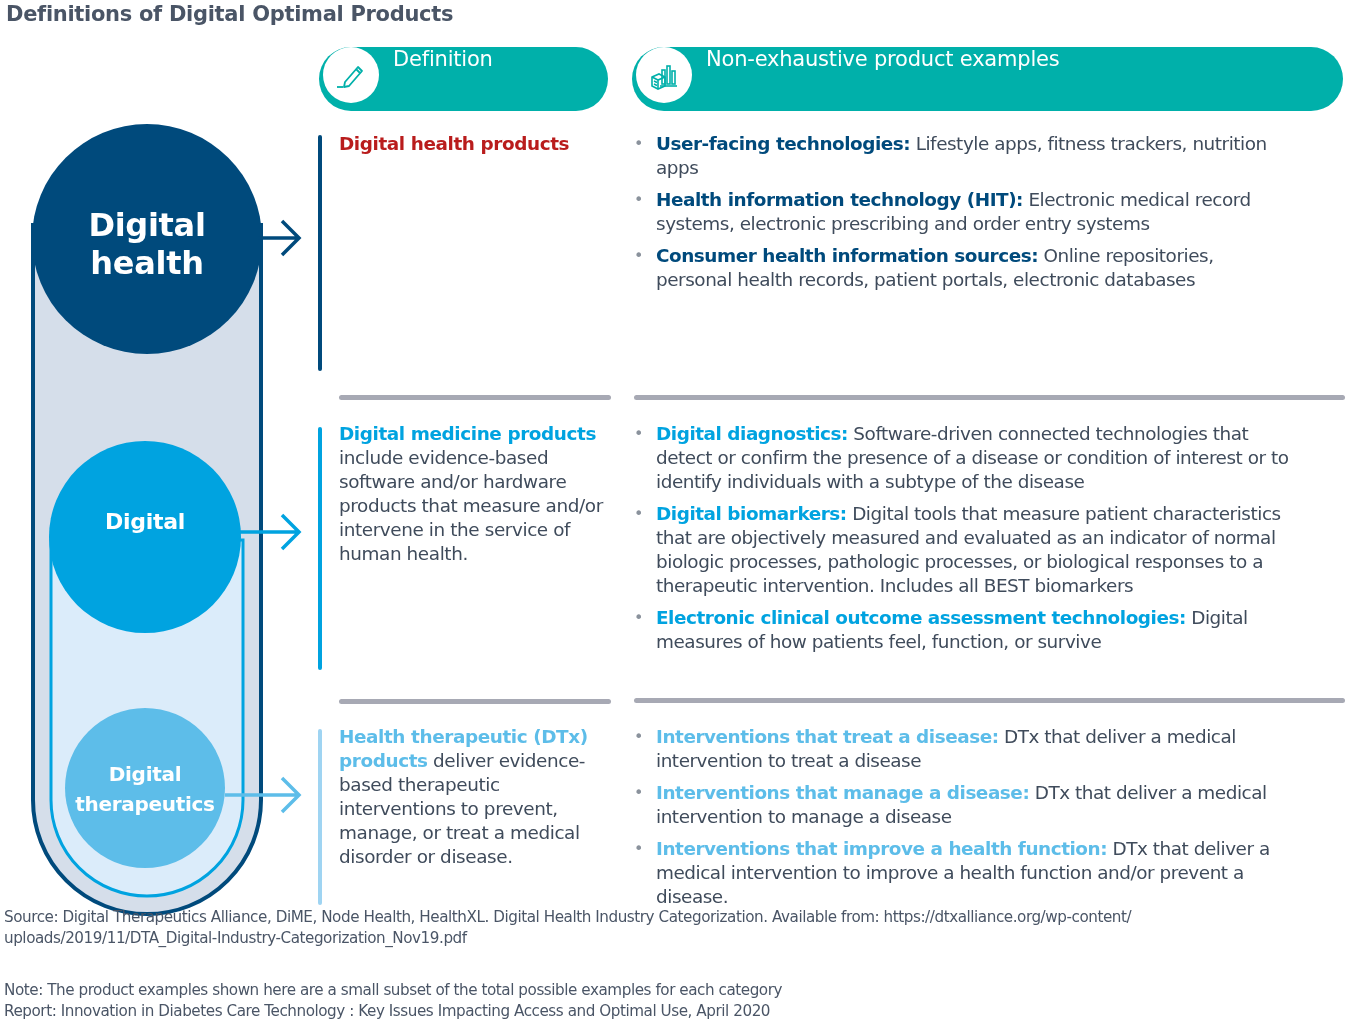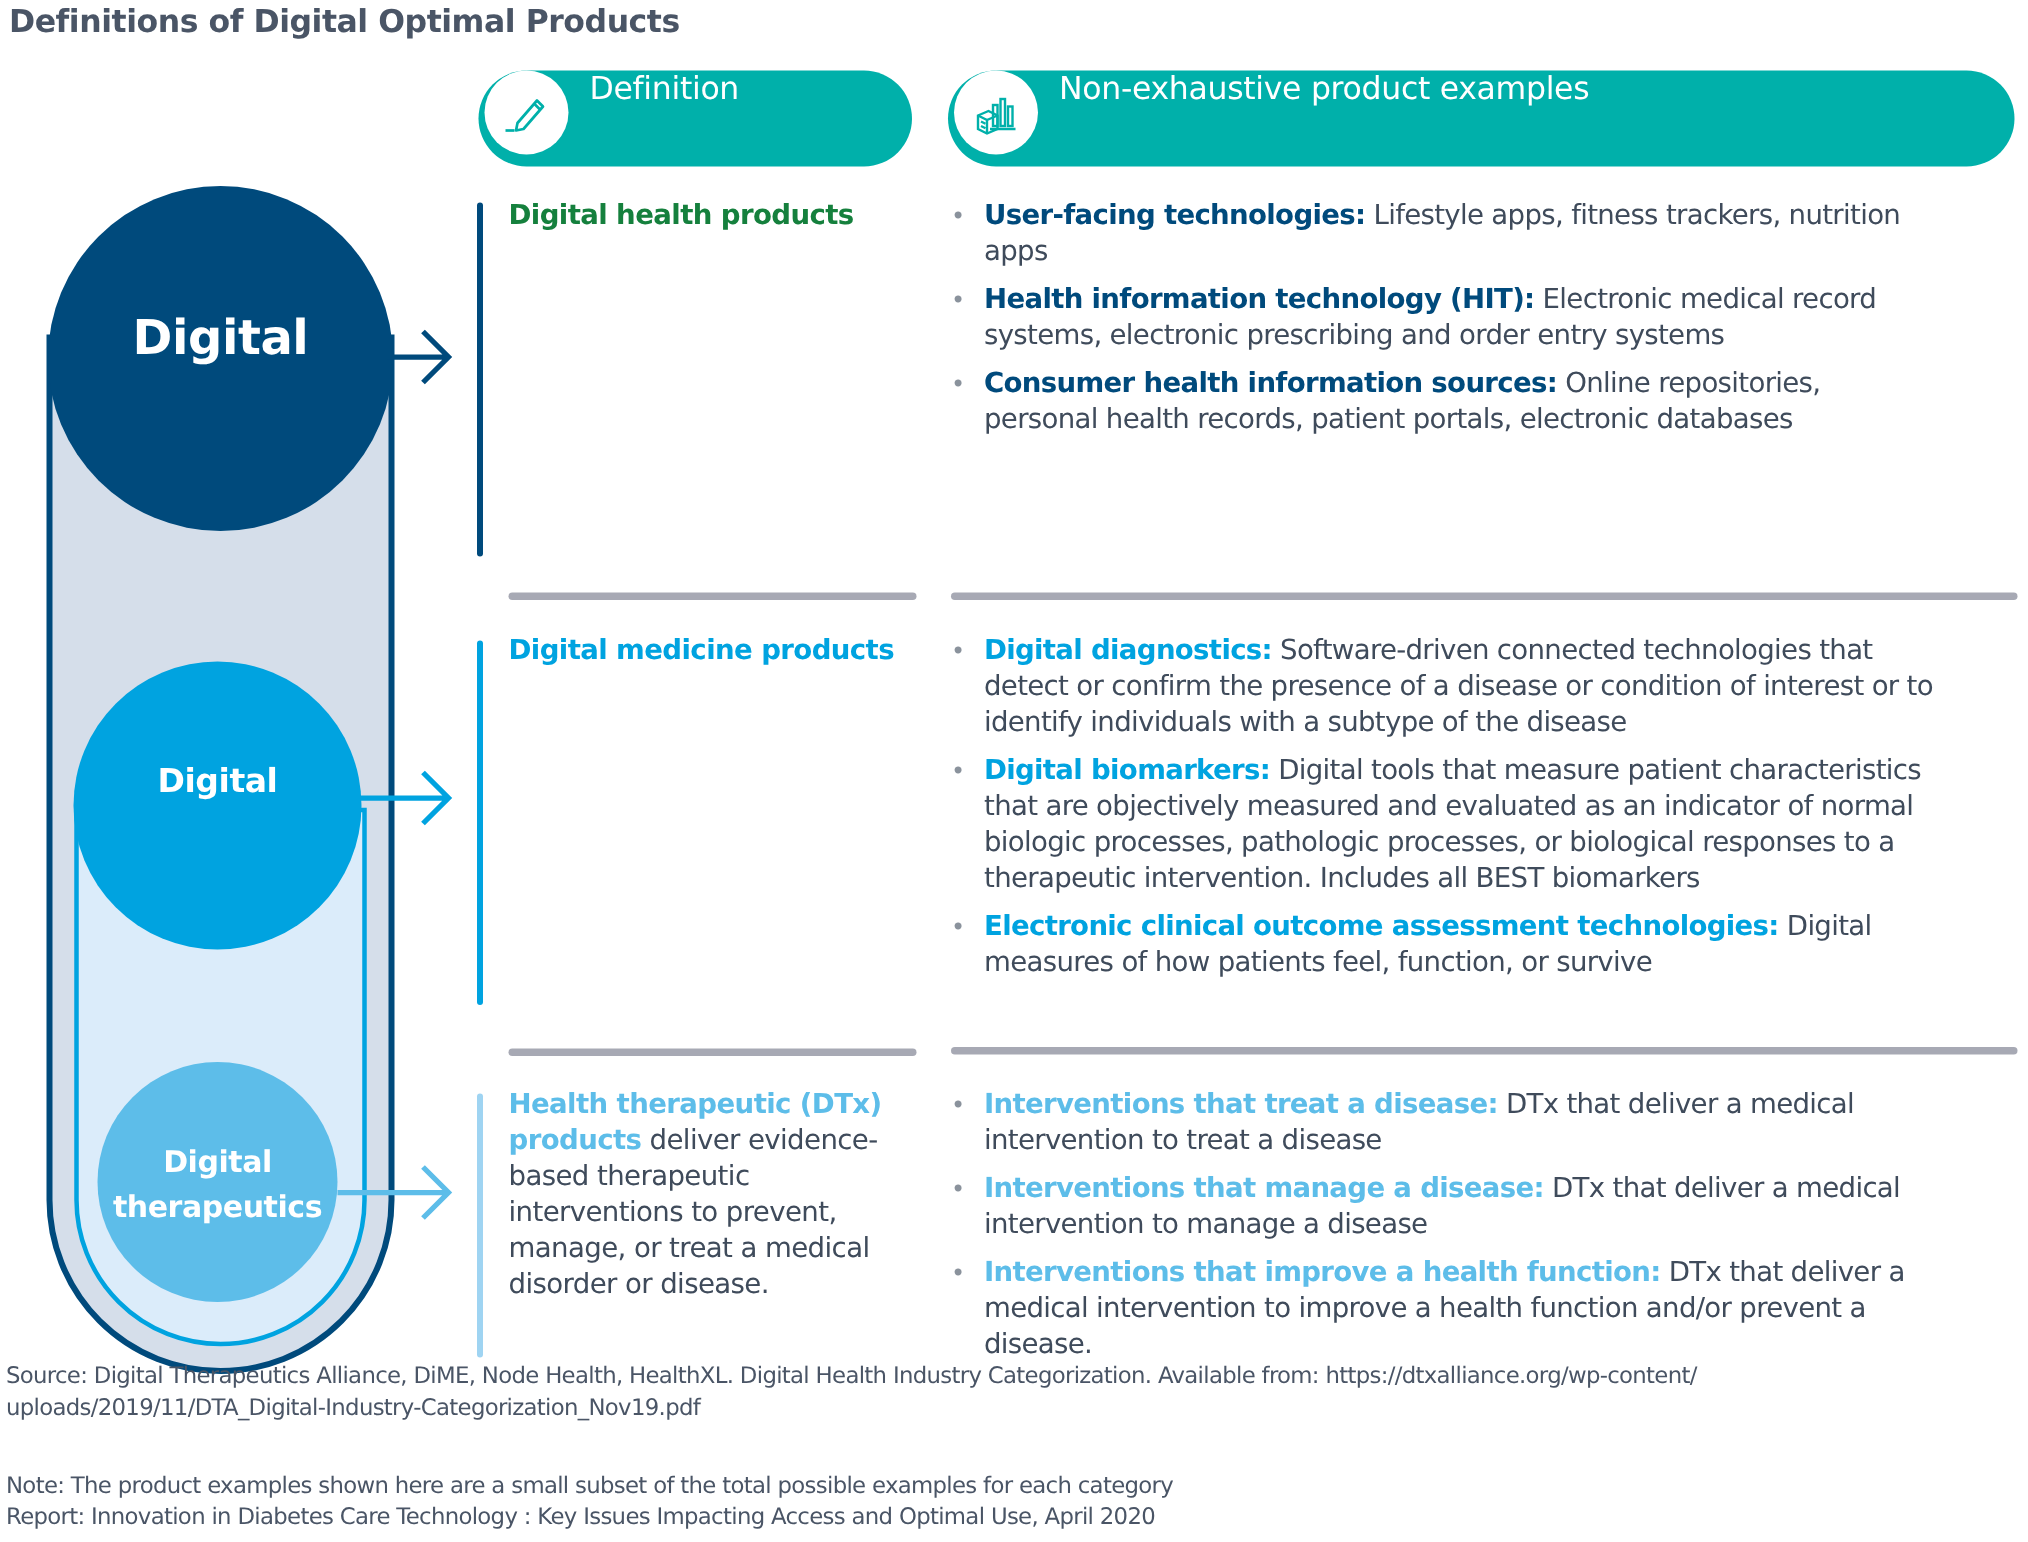--- a/index.html
+++ b/index.html
@@ -102,45 +102,47 @@
 
   <g fill="none" stroke-width="3.5" stroke-linecap="butt">
     <path d="M258 238 L298 238 M282 221 L299 238 L282 255" stroke="#004a7c"></path>
     <path d="M240 532 L298 532 M282 515 L299 532 L282 549" stroke="#00a3e0"></path>
     <path d="M225 795 L298 795 M282 778 L299 795 L282 812" stroke="#5dbde9"></path>
   </g>
 </svg>
 
 <div class="abs node-label" style="left:37px; top:206px; width:220px; font-size:32px;">
   <div>Digital</div>
+  <div>health</div>
 </div>
 <div class="abs node-label" style="left:45px; top:506px; width:200px; font-size:22px; line-height:32px;">
   <div>Digital</div>
 </div>
 <div class="abs node-label" style="left:45px; top:759px; width:200px; font-size:20px; line-height:30px;">
   <div>Digital</div>
   <div>therapeutics</div>
 </div>
 
 <div class="abs vbar" style="left:318px; top:135px; height:236px; background:#004a7c;"></div>
 <div class="abs def" style="left:339px; top:132px; width:272px;">
-  <b style="color:#15803d;">Digital health products</b><br>
+  <b style="color:#b91c1c;">Digital health products</b><br>
 </div>
 <ul class="abs ex" style="left:634px; top:132px; width:660px;">
   <li><span class="dot">•</span><b style="color:#004a7c;">User-facing technologies:</b><span> Lifestyle apps, fitness trackers, nutrition apps</span></li>
   <li><span class="dot">•</span><b style="color:#004a7c;">Health information technology (HIT):</b><span> Electronic medical record systems, electronic prescribing and order entry systems</span></li>
   <li><span class="dot">•</span><b style="color:#004a7c;">Consumer health information sources:</b><span> Online repositories, personal health records, patient portals, electronic databases</span></li>
 </ul>
 
 <div class="abs hsep" style="left:339px; top:395px; width:272px;"></div>
 <div class="abs hsep" style="left:634px; top:395px; width:711px;"></div>
 
 <div class="abs vbar" style="left:318px; top:427px; height:243px; background:#00a3e0;"></div>
 <div class="abs def" style="left:339px; top:422px; width:272px;">
   <b style="color:#00a3e0;">Digital medicine products</b><br>
+  <span>include evidence-based software and/or hardware products that measure and/or intervene in the service of human health.</span>
 </div>
 <ul class="abs ex" style="left:634px; top:422px; width:660px;">
   <li><span class="dot">•</span><b style="color:#00a3e0;">Digital diagnostics:</b><span> Software-driven connected technologies that detect or confirm the presence of a disease or condition of interest or to identify individuals with a subtype of the disease</span></li>
   <li><span class="dot">•</span><b style="color:#00a3e0;">Digital biomarkers:</b><span> Digital tools that measure patient characteristics that are objectively measured and evaluated as an indicator of normal biologic processes, pathologic processes, or biological responses to a therapeutic intervention. Includes all BEST biomarkers</span></li>
   <li><span class="dot">•</span><b style="color:#00a3e0;">Electronic clinical outcome assessment technologies:</b><span> Digital measures of how patients feel, function, or survive</span></li>
 </ul>
 
 <div class="abs hsep" style="left:339px; top:699px; width:272px;"></div>
 <div class="abs hsep" style="left:634px; top:698px; width:711px;"></div>
 

